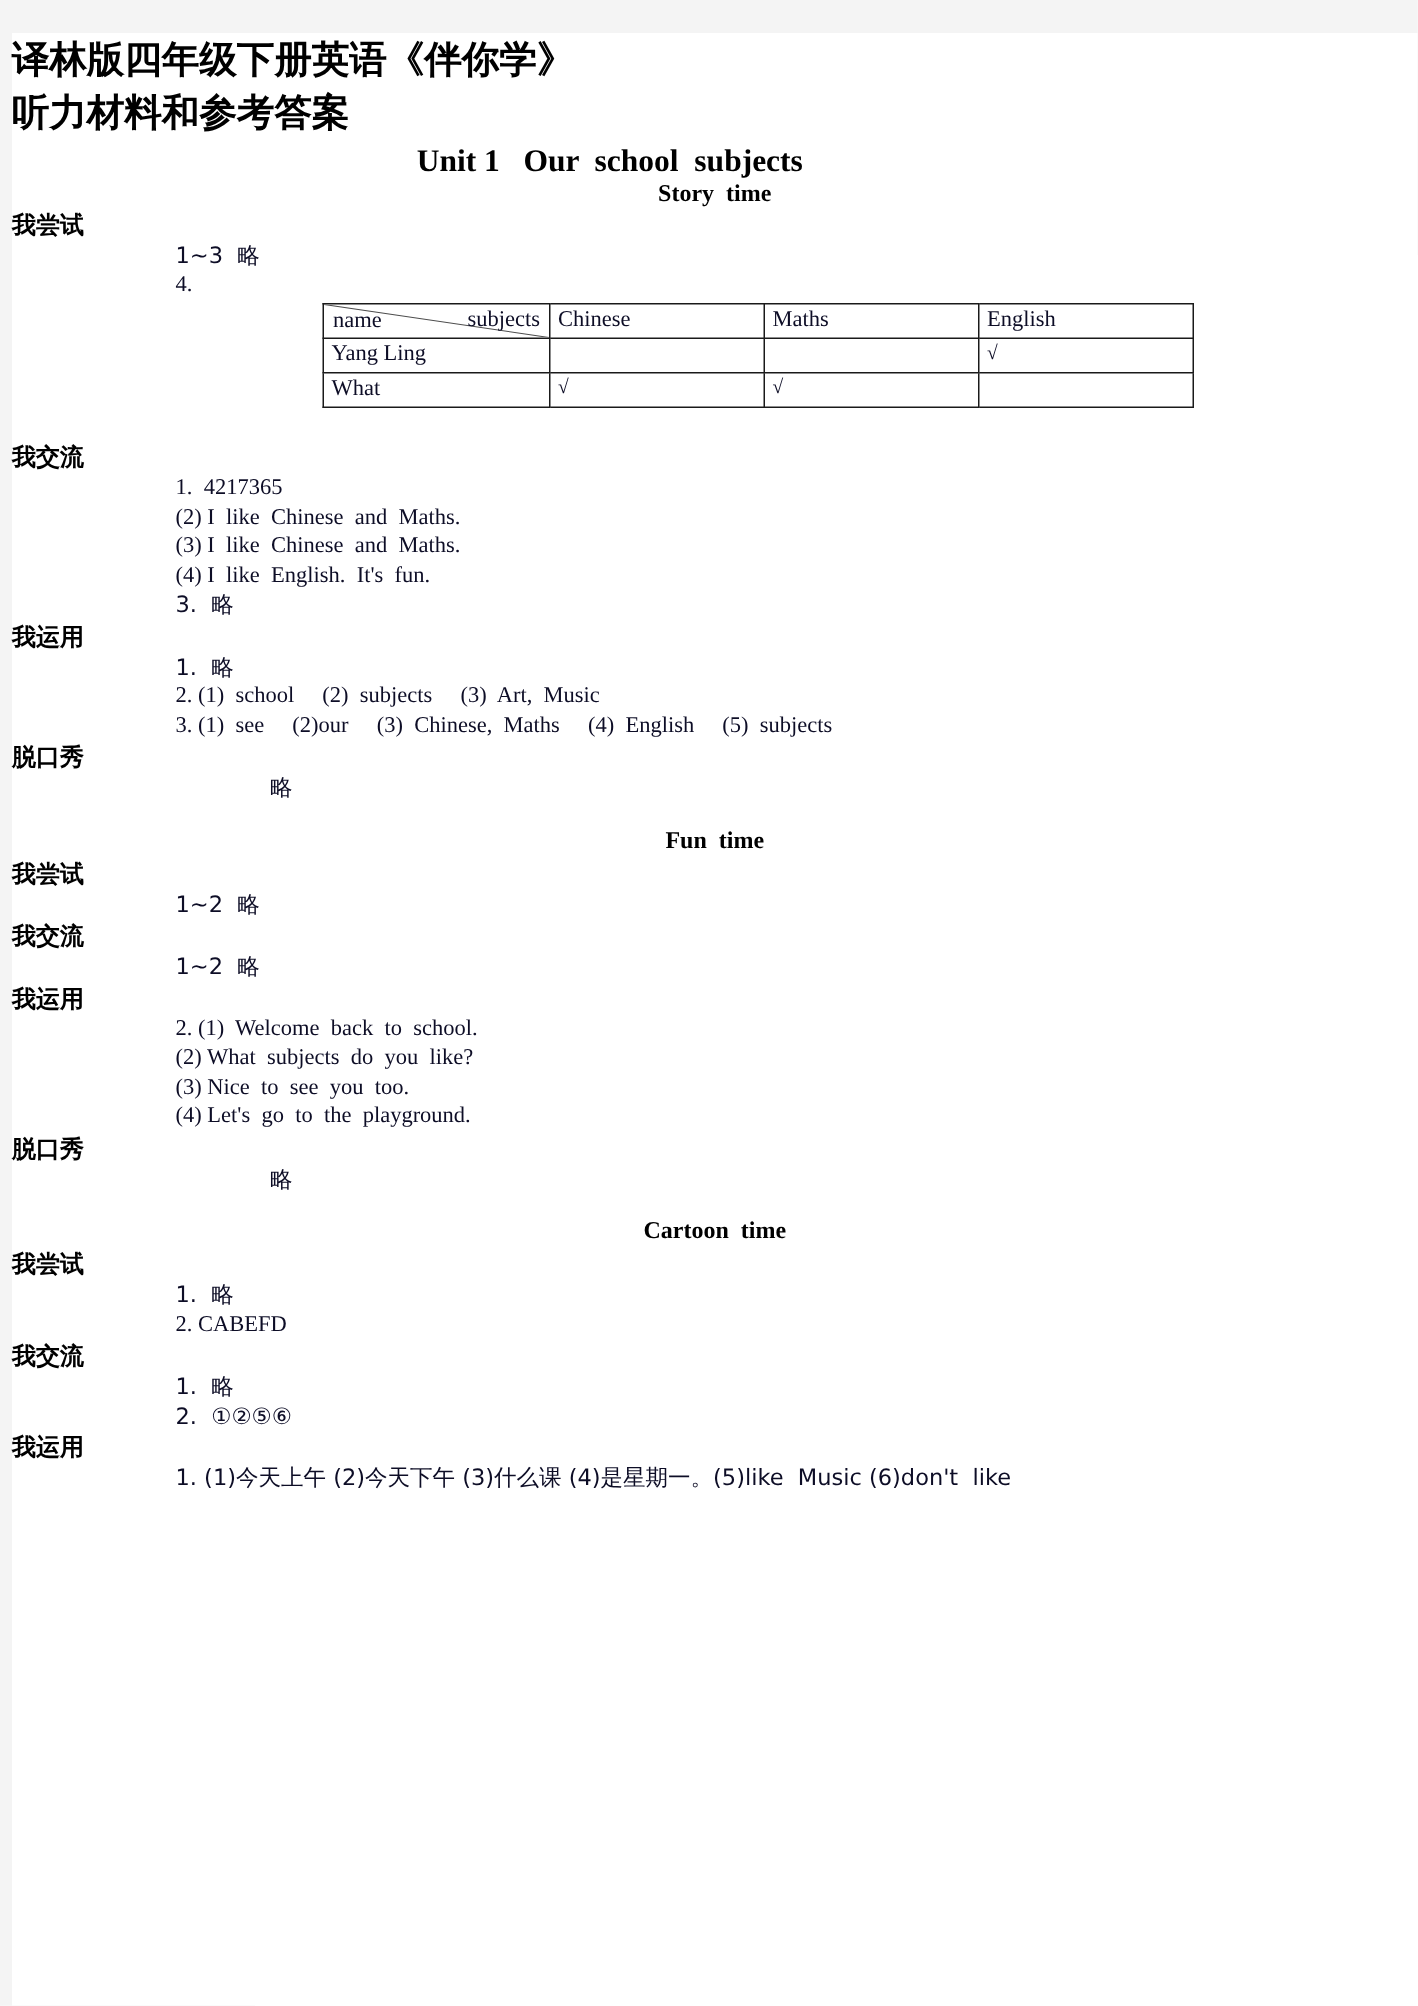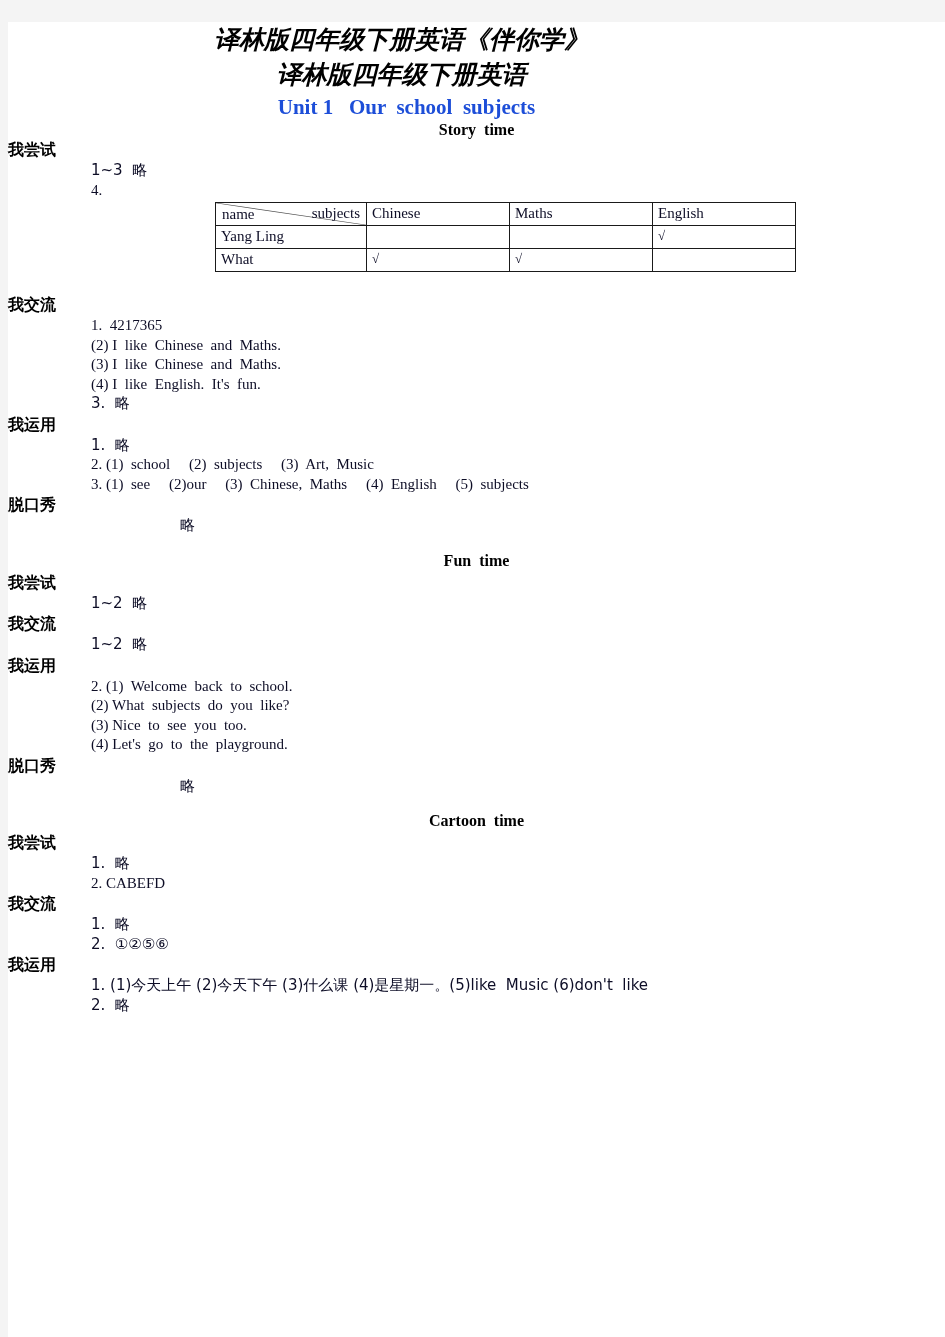--- a/index.html
+++ b/index.html
@@ -23,40 +23,38 @@
   }
   .content {
     position: absolute;
     left: 0;
     top: 0;
     width: 937px;
   }
 
   
   .doc-title {
-    text-align: center;
     font-family: "DejaVu Sans", sans-serif;
     font-weight: bold;
     font-size: 25px;
     color: #000;
     line-height: 35px;
     letter-spacing: 0px;
     padding-right: 150px;
-    font-style: italic;
   }
   .doc-title .line {
     display: block;
     white-space: pre;
   }
   .unit-title {
     text-align: center;
     font-family: "Liberation Serif", serif;
     font-weight: bold;
     font-size: 21px;
-    color: #1d4ed8;
+    color: #000000;
     white-space: pre;
     margin-top: 3px;
     padding-right: 140px;
   }
   .part-title {
     text-align: center;
     font-family: "Liberation Serif", serif;
     font-weight: bold;
     font-size: 16px;
     color: #000;
@@ -74,21 +72,21 @@
     font-weight: bold;
     font-size: 16px;
     color: #000;
     line-height: 22px;
     white-space: pre;
   }
   .ans {
     font-family: "Liberation Serif", serif;
     font-size: 15px;
     color: #0d0d26;
-    margin-left: 83px;
+    margin-left: 109px;
     line-height: 19.5px;
     white-space: pre;
   }
   .ans.cjk {
     font-family: "DejaVu Sans", "Liberation Serif", sans-serif;
   }
 
   
   .tbl-wrap {
     margin-left: 207px;
@@ -142,21 +140,21 @@
   .cell-mark { height: 20px; }
 </style>
 </head>
 <body>
 
 <div class="page">
  <div class="content">
 
   <div class="doc-title">
     <span class="line">译林版四年级下册英语《伴你学》</span>
-    <span class="line">译林版四年级下册英语</span>
+    <span class="line">听力材料和参考答案</span>
   </div>
 
   <div class="unit-title">Unit 1   Our  school  subjects</div>
   <div class="part-title">Story  time</div>
 
   <div class="sec-head">我尝试</div>
   <div class="ans cjk">1~3  略</div>
   <div class="ans">4.</div>
 
   <div class="tbl-wrap">
@@ -227,16 +225,15 @@
   <div class="sec-head">我尝试</div>
   <div class="ans cjk">1.  略</div>
   <div class="ans">2. CABEFD</div>
 
   <div class="sec-head">我交流</div>
   <div class="ans cjk">1.  略</div>
   <div class="ans cjk">2.  ①②⑤⑥</div>
 
   <div class="sec-head">我运用</div>
   <div class="ans cjk">1. (1)今天上午 (2)今天下午 (3)什么课 (4)是星期一。(5)like  Music (6)don't  like</div>
-  <div class="ans cjk">2.  略</div>
 
  </div>
 </div>
 
 </body></html>

